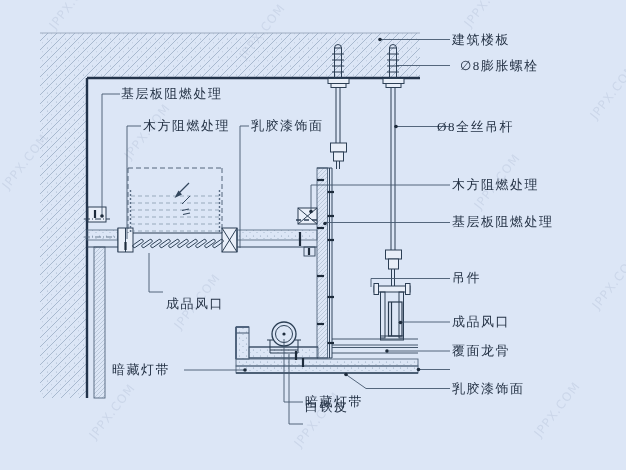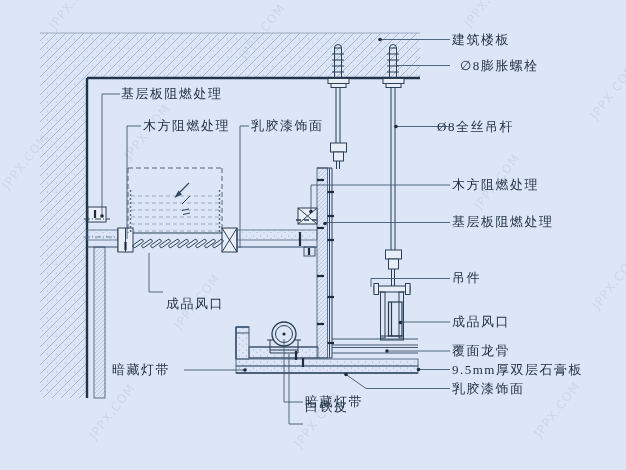--- a/index.html
+++ b/index.html
@@ -302,15 +302,14 @@
   <div class="lbl" style="left:305px;top:400px">白铁皮</div>
 
   <div class="lbl" style="left:452px;top:33px">建筑楼板</div>
   <div class="lbl" style="left:460px;top:59px">∅8膨胀螺栓</div>
   <div class="lbl" style="left:437px;top:120px">Ø8全丝吊杆</div>
   <div class="lbl" style="left:452px;top:178px">木方阻燃处理</div>
   <div class="lbl" style="left:452px;top:215px">基层板阻燃处理</div>
   <div class="lbl" style="left:452px;top:271px">吊件</div>
   <div class="lbl" style="left:452px;top:315px">成品风口</div>
   <div class="lbl" style="left:452px;top:344px">覆面龙骨</div>
-  <div class="lbl" style="left:452px;top:363px">9.5mm厚双层石膏板</div>
   <div class="lbl" style="left:452px;top:382px">乳胶漆饰面</div>
 </div>
 
 </body></html>

